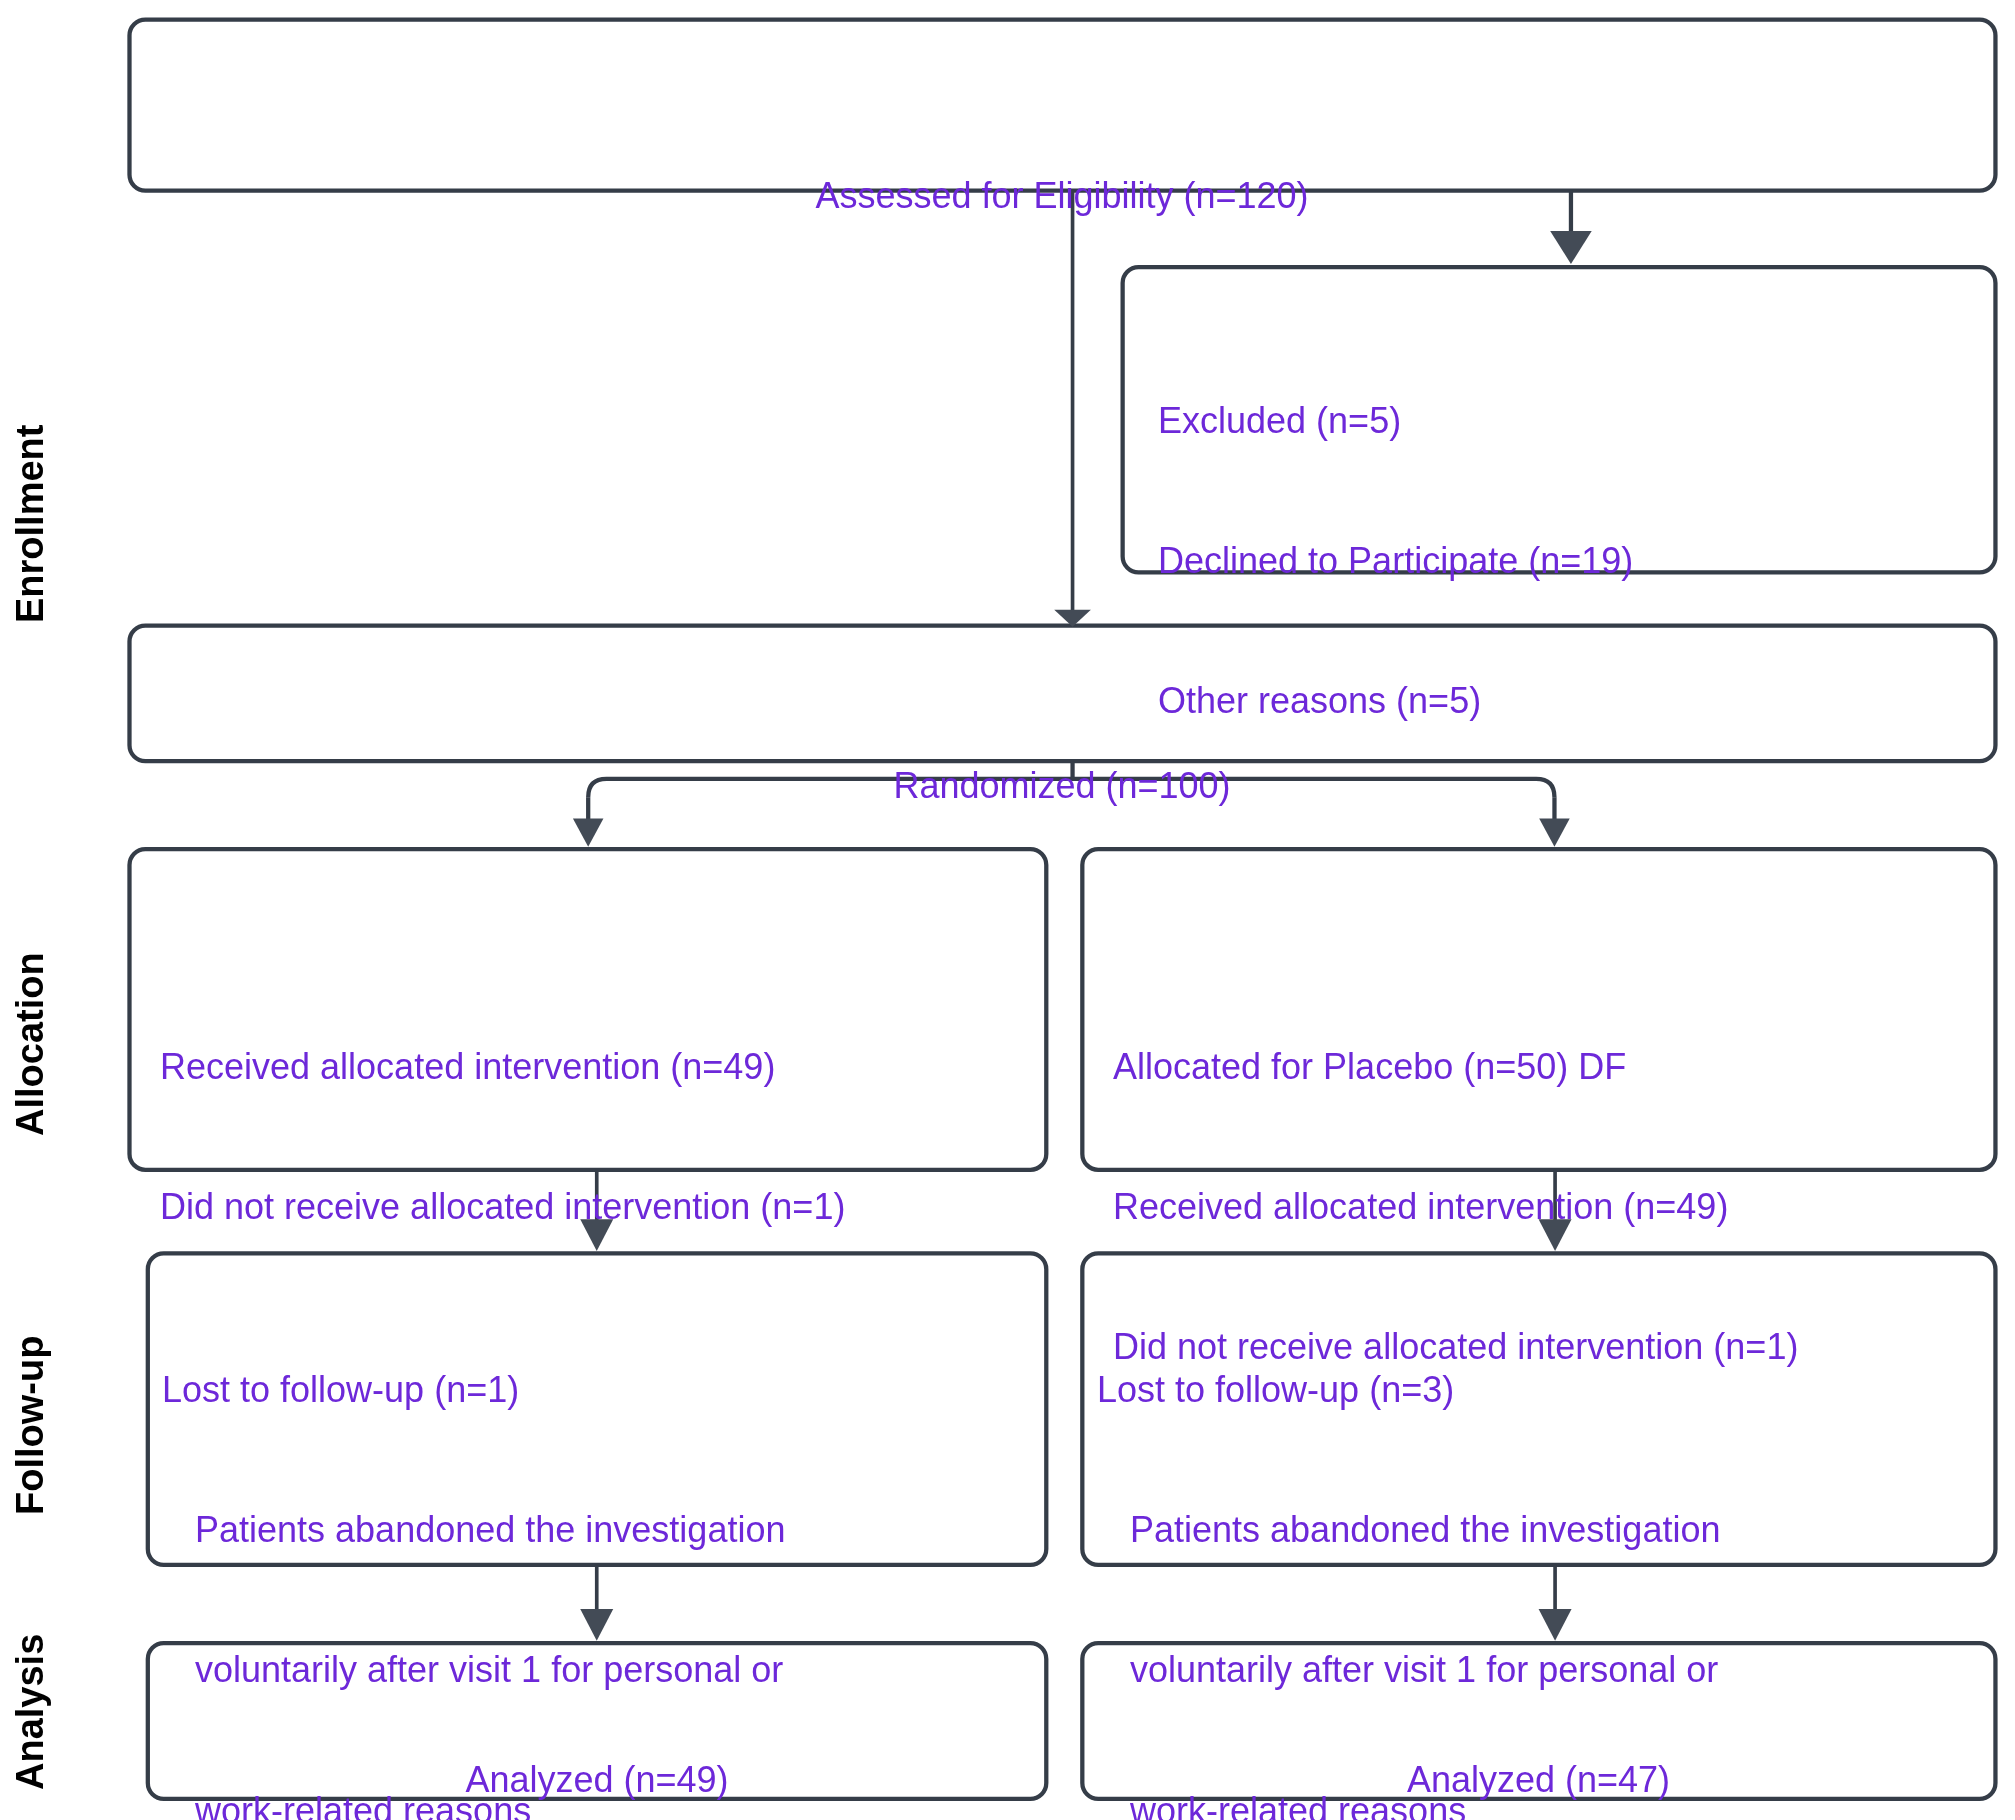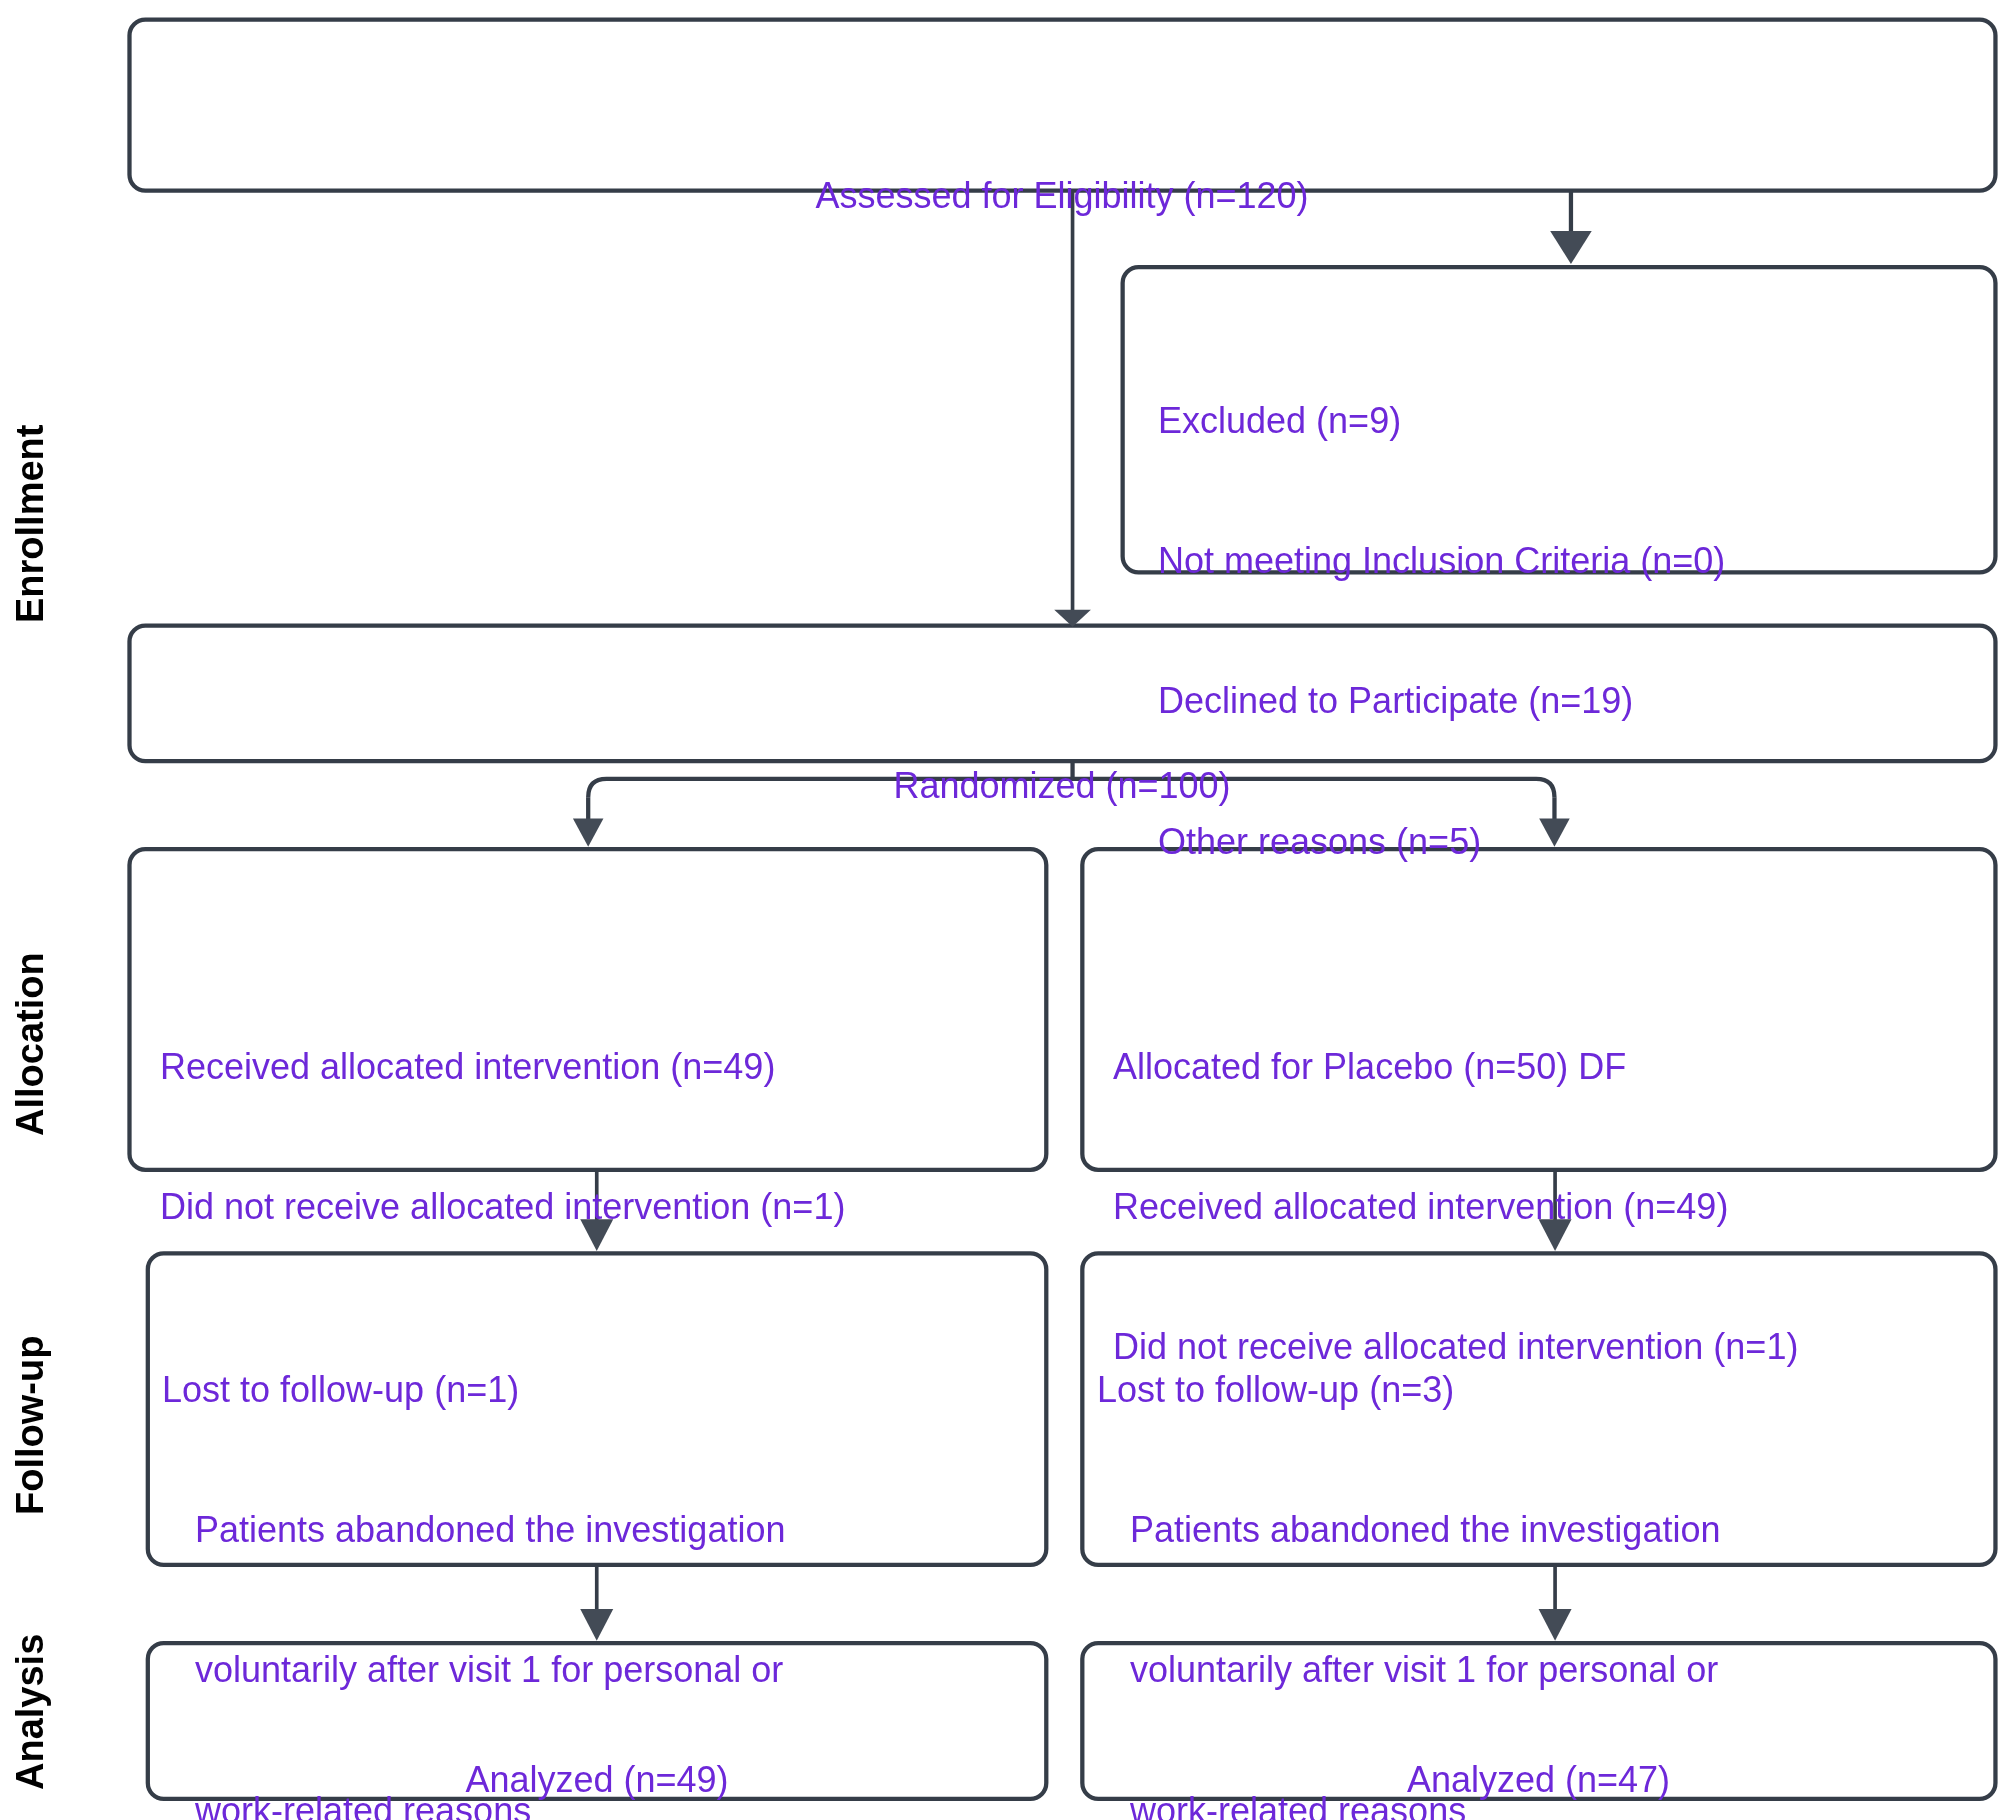--- a/index.html
+++ b/index.html
@@ -131,22 +131,21 @@
 
   <div class="stage-label" style="left:11px; top:1515px; transform: rotate(-90deg);">Follow-up</div>
 
   <div class="stage-label" style="left:11px; top:1790px; transform: rotate(-90deg);">Analysis</div>
 
   <div class="box-text center" style="left:129px; top:79px; width:1866px;">
     <span class="line">Assessed for Eligibility (n=120)</span>
   </div>
 
   <div class="box-text" style="left:1158px; top:304px; width:831px;">
-    <span class="line">Excluded (n=9)</span>
-    <span class="line">Not meeting Inclusion Criteria (n=0)</span>
+    <span class="line">Excluded (n=5)</span>
     <span class="line">Declined to Participate (n=19)</span>
     <span class="line">Other reasons (n=5)</span>
   </div>
 
   <div class="box-text center" style="left:129px; top:669px; width:1866px;">
     <span class="line">Randomized (n=100)</span>
   </div>
 
   <div class="box-text" style="left:160px; top:950px; width:873px;">
     <span class="line">Received allocated intervention (n=49)</span>

